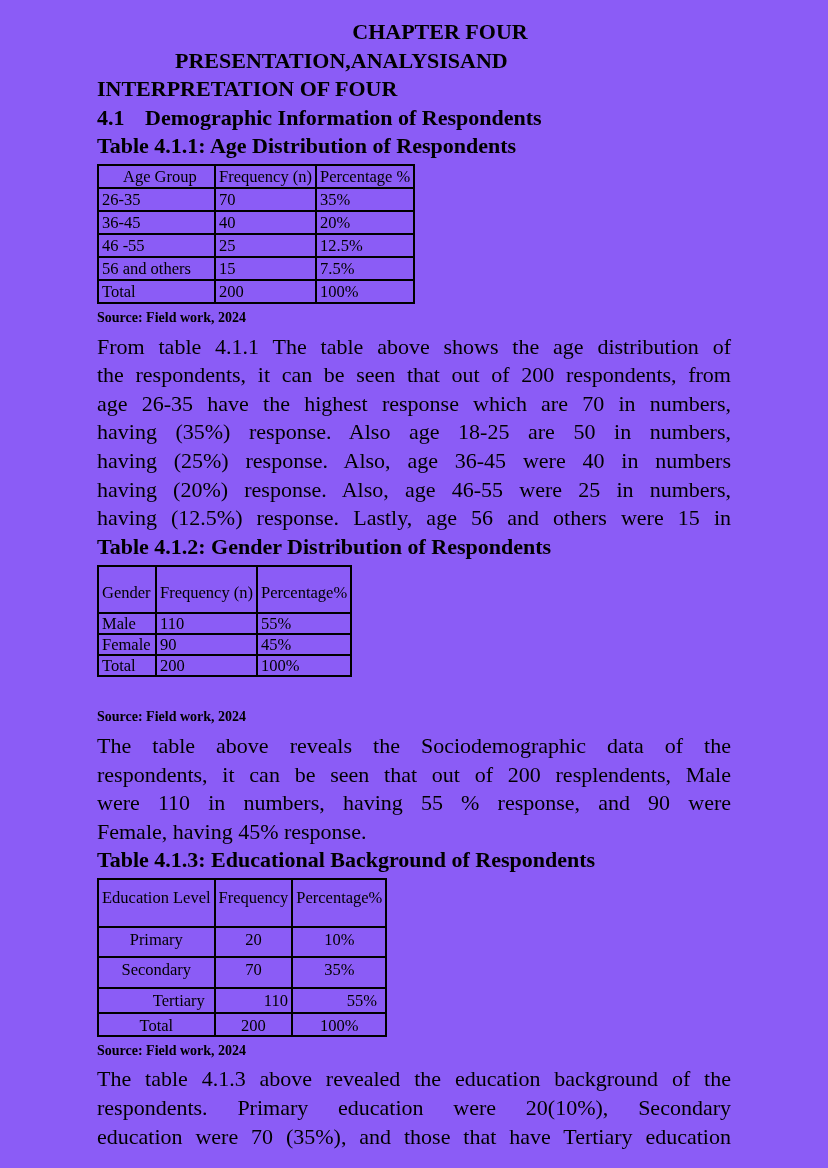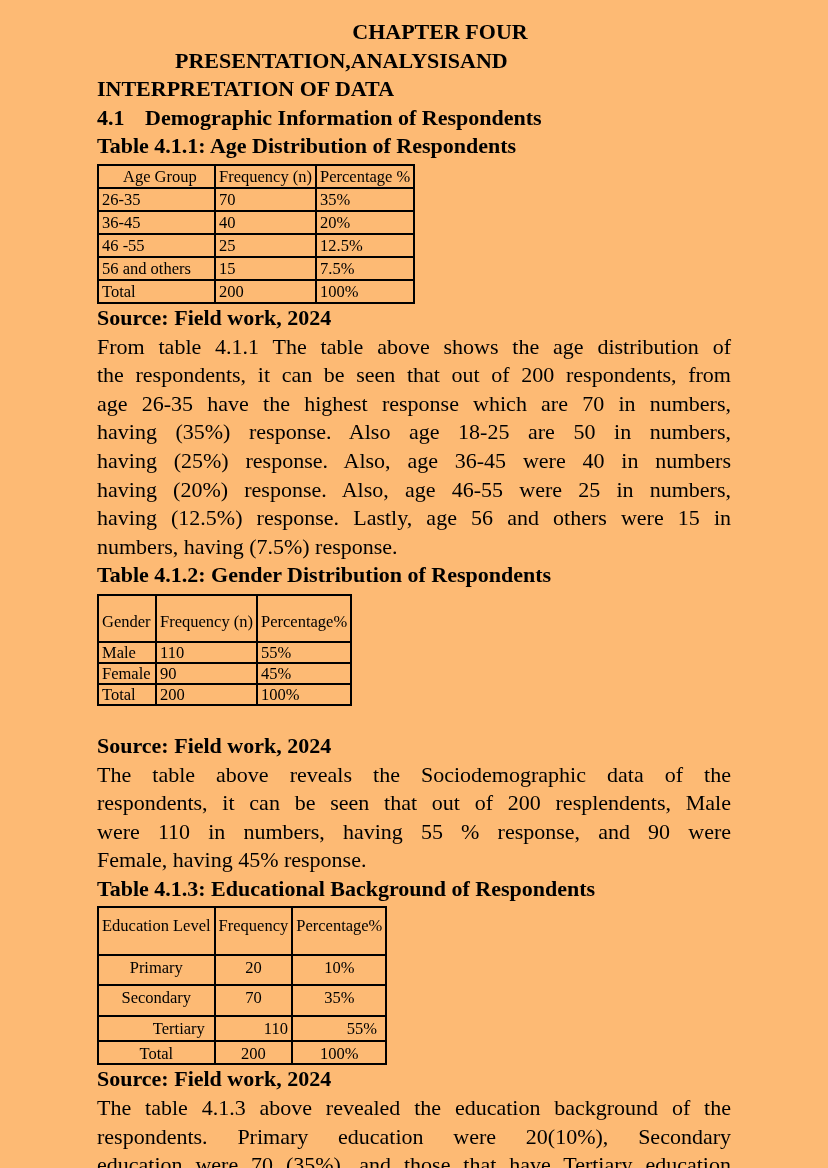--- a/index.html
+++ b/index.html
@@ -1,29 +1,29 @@
 <!DOCTYPE html>
 <html><head>
 <meta charset="utf-8">
 <style>
   html,body{margin:0;padding:0;background:#888;}
   .page{
-    width:828px;height:1168px;background:#fdba74;color:#000;
+    width:828px;height:1168px;background:#8b5cf6;color:#000;
     font-family:"Liberation Serif","DejaVu Serif",serif;
     overflow:hidden;position:relative;margin:0 auto;
   }
   .content{padding:18px 97px 0 97px;}
   .hline{font-weight:bold;font-size:22px;line-height:28.6px;}
   .chapter-line1{text-align:center;margin-left:52px;}
   .chapter-line2{display:flex;padding-left:78px;}
   .section-heading .sec-num{display:inline-block;min-width:48px;}
   .body-line{font-size:22px;line-height:28.6px;}
   .jline{text-align:justify;text-align-last:justify;-moz-text-align-last:justify;}
   .lline{text-align:left;}
-  .src{font-weight:bold;font-size:22px;line-height:28.6px;}
+  .src{font-weight:bold;font-size:14px;line-height:28.6px;}
   .src2{margin-top:26px;}
   .doc-table{border-collapse:collapse;table-layout:fixed;}
   .doc-table th,.doc-table td{
     border:2px solid #000;font-size:16.5px;font-weight:normal;
     padding:0 3px;text-align:left;line-height:19px;overflow:hidden;white-space:nowrap;
   }
   .t1{margin-top:3px;}
   .t1 td,.t1 th{height:21px;vertical-align:middle;}
   .t1 .c0{width:88px;padding-left:24px;} .t1 .c1{width:90px;} .t1 .c2{width:88px;}
   .t2{margin-top:4px;}
@@ -44,21 +44,21 @@
   <div class="content">
 
     <div class="hline chapter-line1">CHAPTER FOUR</div>
 
     <div class="hline chapter-line2">
       <span>PRESENTATION,</span>
       <span>ANALYSIS</span>
       <span>AND</span>
     </div>
 
-    <div class="hline">INTERPRETATION OF DATA</div>
+    <div class="hline">INTERPRETATION OF FOUR</div>
 
     <div class="hline section-heading">
       <span class="sec-num">4.1</span><span>Demographic Information of Respondents</span>
     </div>
 
     <div class="hline">Table 4.1.1: Age Distribution of Respondents</div>
 
     <table class="doc-table t1">
       <thead>
         <tr>
@@ -99,21 +99,20 @@
     <div class="src">Source: Field work, 2024</div>
 
     <div>
       <div class="body-line jline">From table 4.1.1 The table above shows the age distribution of</div>
       <div class="body-line jline">the respondents, it can be seen that out of 200 respondents, from</div>
       <div class="body-line jline">age 26-35 have the highest response which are 70 in numbers,</div>
       <div class="body-line jline">having (35%) response. Also age 18-25 are 50 in numbers,</div>
       <div class="body-line jline">having (25%) response. Also, age 36-45 were 40 in numbers</div>
       <div class="body-line jline">having (20%) response. Also, age 46-55 were 25 in numbers,</div>
       <div class="body-line jline">having (12.5%) response. Lastly, age 56 and others were 15 in</div>
-      <div class="body-line lline">numbers, having (7.5%) response.</div>
     </div>
 
     <div class="hline">Table 4.1.2: Gender Distribution of Respondents</div>
 
     <table class="doc-table t2">
       <thead>
         <tr>
           <th class="c0">Gender</th>
           <th class="c1">Frequency (n)</th>
           <th class="c2">Percentage%</th>

